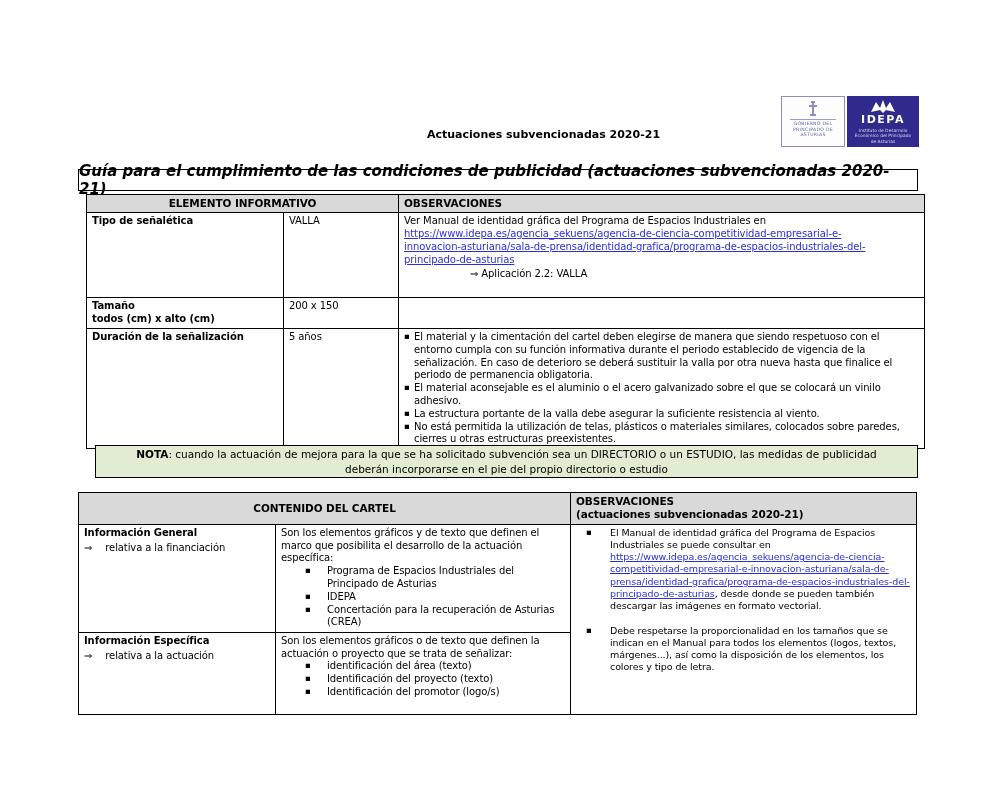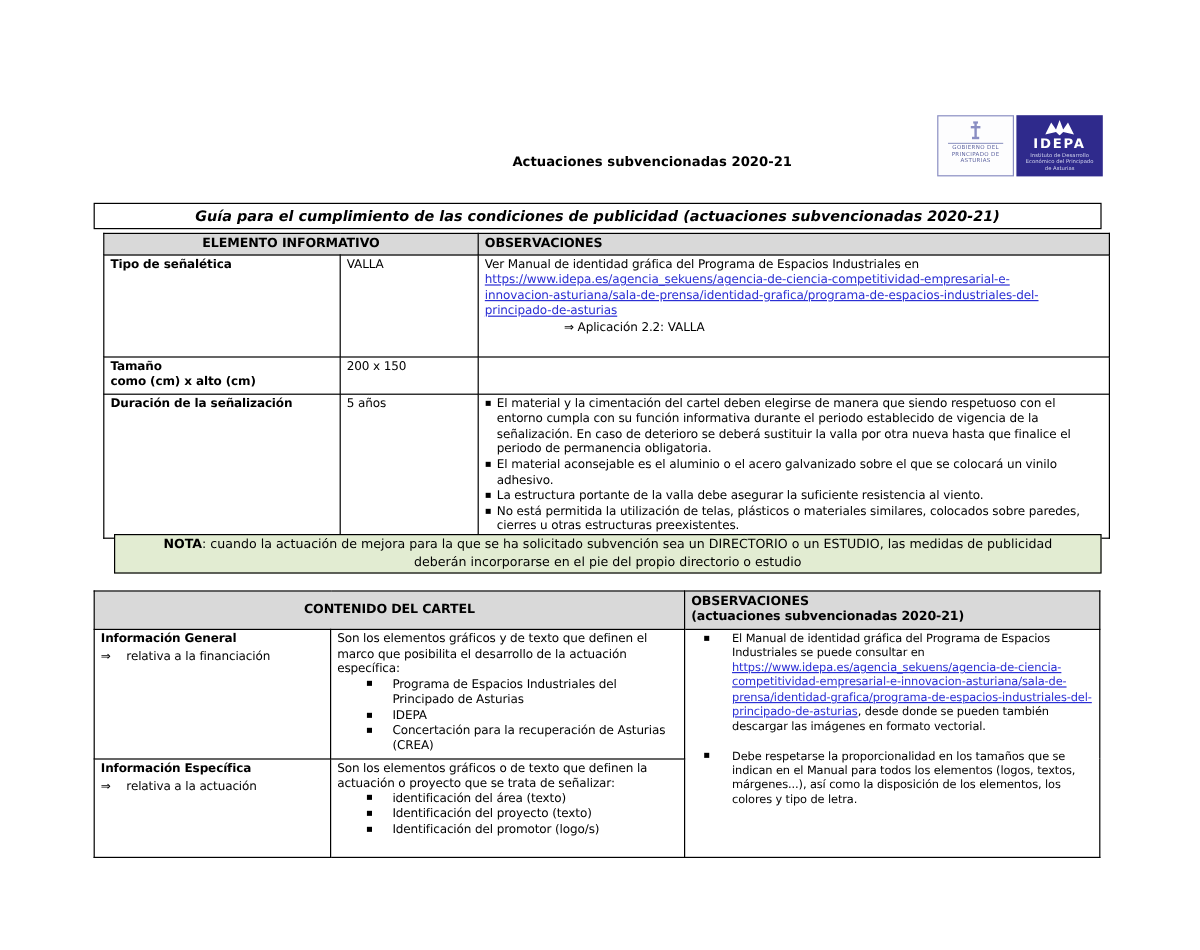--- a/index.html
+++ b/index.html
@@ -19,21 +19,21 @@
   .gov-rule{width:46px;border-top:1px solid #9aa0c8;margin:2px 0 1px 0;}
   .gov-cap{font-size:4.6px;line-height:5.6px;color:#5f65a0;text-align:center;letter-spacing:.3px;}
   .idepa-panel{width:72px;margin-left:2px;background:#2f2a8c;box-sizing:border-box;
                display:flex;flex-direction:column;align-items:center;padding-top:4px;}
   .idepa-name{color:#fff;font-weight:bold;font-size:11px;letter-spacing:1.5px;line-height:12px;margin-top:1px;}
   .idepa-sub{color:#d4d7ef;font-size:4.4px;line-height:5.4px;text-align:center;margin-top:2px;width:62px;}
 
   
   .title-box{position:absolute;left:78px;top:169px;width:838px;height:20px;border:1px solid #000;
              display:flex;align-items:center;justify-content:center;
-             font-size:12px;font-weight:bold;font-style:italic;}
+             font-size:15px;font-weight:bold;font-style:italic;}
 
   
   table{border-collapse:collapse;table-layout:fixed;}
   td{border:1px solid #000;vertical-align:top;padding:2px 5px;font-size:10px;line-height:1.28;letter-spacing:-.1px;}
   .hcell{background:#d9d9d9;font-weight:bold;font-size:10.5px;}
   .center{text-align:center;}
 
   .t1{position:absolute;left:86px;top:194px;width:838px;border:1.5px solid #000;}
   .t2{position:absolute;left:78px;top:492px;width:838px;border:1.5px solid #000;padding-left:20px;}
 
@@ -112,21 +112,21 @@
           <div class="app-line">
             <span>⇒</span>
             <span>Aplicación 2.2: VALLA</span>
           </div>
         </div>
       </td>
     </tr>
     <tr style="height:27px">
       <td class="rowlabel">
         <div>Tamaño</div>
-        <div>como (cm) x alto (cm)</div>
+        <div>todos (cm) x alto (cm)</div>
       </td>
       <td>200 x 150</td>
       <td></td>
     </tr>
     <tr style="height:118px">
       <td class="rowlabel">Duración de la señalización</td>
       <td>5 años</td>
       <td>
         <div class="blt"><span class="mk">▪</span><span>El material y la cimentación del cartel deben elegirse de manera que siendo respetuoso con el entorno cumpla con su función informativa durante el periodo establecido de vigencia de la señalización. En caso de deterioro se deberá sustituir la valla por otra nueva hasta que finalice el periodo de permanencia obligatoria.</span></div>
         <div class="blt"><span class="mk">▪</span><span>El material aconsejable es el aluminio o el acero galvanizado sobre el que se colocará un vinilo adhesivo.</span></div>

